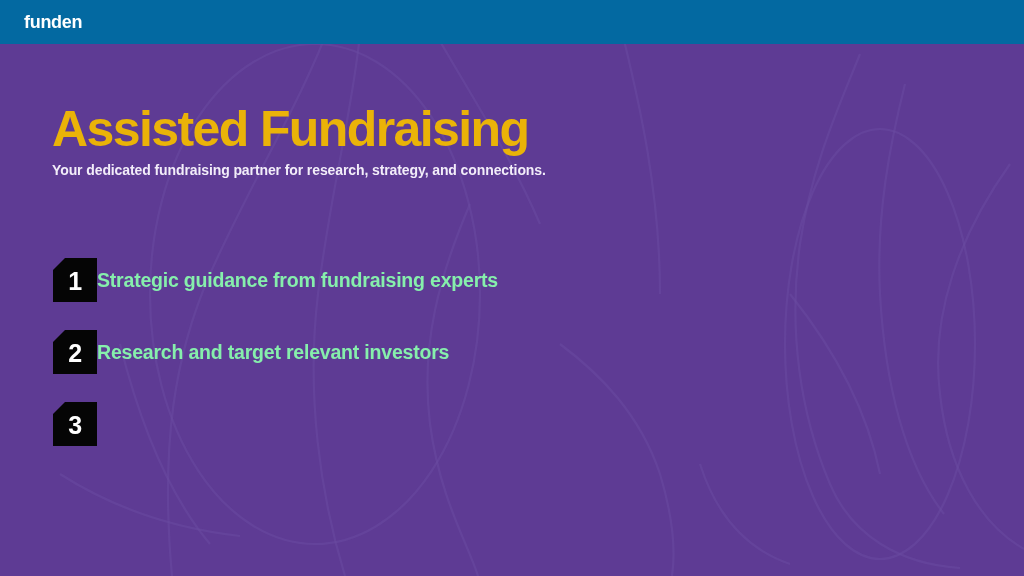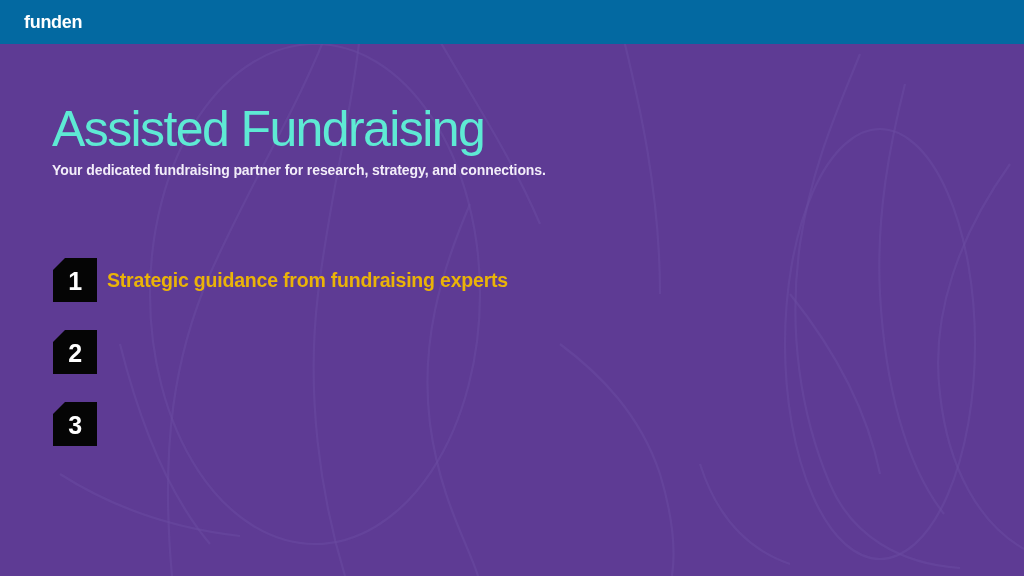--- a/index.html
+++ b/index.html
@@ -74,24 +74,24 @@
     width: 1024px;
     height: 532px;
     z-index: 2;
   }
 
   .title {
     position: absolute;
     left: 52px;
     top: 56px;
     font-size: 50px;
-    font-weight: 400;
+    font-weight: 700;
     line-height: 58px;
     letter-spacing: -1.6px;
-    color: #5eead4;
+    color: #eab308;
     white-space: nowrap;
   }
 
   .subtitle {
     position: absolute;
     left: 52px;
     top: 113px;
     font-size: 14px;
     font-weight: 600;
     line-height: 26px;
@@ -131,25 +131,25 @@
     font-size: 25px;
     font-weight: 700;
     color: #FFFFFF;
     line-height: 28px;
     letter-spacing: -0.5px;
     position: relative;
     top: 1px;
   }
 
   .point-text {
-    margin-left: 10px;
+    margin-left: 0;
     font-size: 19.5px;
     font-weight: 700;
     letter-spacing: -0.2px;
-    color: #eab308;
+    color: #86efac;
     line-height: 24px;
     white-space: nowrap;
   }
 </style>
 </head>
 <body>
 
 <div class="slide">
 
   <div class="bg-art">
@@ -187,20 +187,21 @@
         <div class="badge">
           <span class="badge-num">1</span>
         </div>
         <div class="point-text">Strategic guidance from fundraising experts</div>
       </div>
 
       <div class="point-row">
         <div class="badge">
           <span class="badge-num">2</span>
         </div>
+        <div class="point-text">Research and target relevant investors</div>
       </div>
 
       <div class="point-row">
         <div class="badge">
           <span class="badge-num">3</span>
         </div>
       </div>
 
     </div>
   </div>

